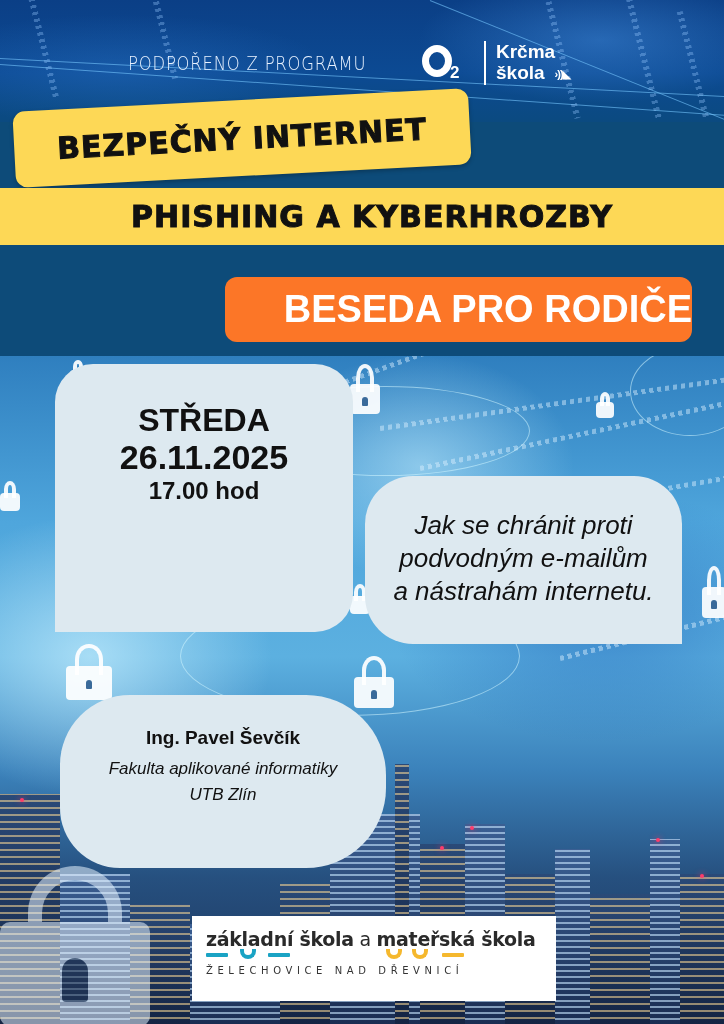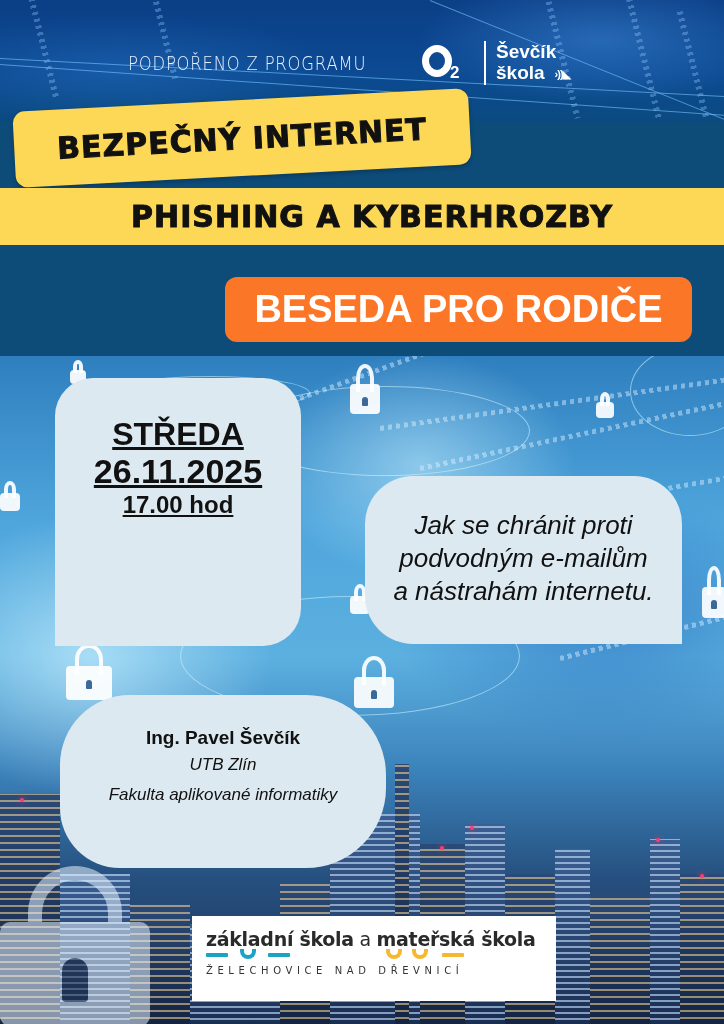--- a/index.html
+++ b/index.html
@@ -45,21 +45,21 @@
 
   .yellow-band {
     position: absolute; left: 0; top: 188px; width: 724px; height: 57px;
     background: #fdd856; display: flex; align-items: center; justify-content: center;
   }
   .yellow-band .stencil { font-size: 30px; margin-left: 20px; }
 
   .pill-orange {
     position: absolute; left: 225px; top: 277px; width: 467px; height: 65px;
     background: #fc7627; border-radius: 12px;
-    display: flex; align-items: center; justify-content: center;
+    display: flex; align-items: center; justify-content: flex-end;
   }
   .pill-orange span { color: #fff; font-family: "Liberation Sans", sans-serif; font-weight: bold; font-size: 38px; letter-spacing: 0px; }
 
   
   .photo {
     position: absolute; left: 0; top: 356px; width: 724px; height: 668px; overflow: hidden;
     background:
       radial-gradient(ellipse 220px 160px at 420px 110px, rgba(200,240,255,0.55), transparent 70%),
       radial-gradient(ellipse 260px 200px at 90px 300px, rgba(200,240,255,0.7), transparent 70%),
       radial-gradient(ellipse 300px 180px at 600px 260px, rgba(40,110,190,0.6), transparent 70%),
@@ -81,21 +81,21 @@
       linear-gradient(180deg, #3b5f93, #1a2d52); }
   .redlight { position: absolute; width: 4px; height: 4px; border-radius: 50%; background: #ff3b6b; box-shadow: 0 0 6px #ff3b6b; }
 
   .big-lock { position: absolute; left: 0; top: 510px; width: 150px; height: 160px; opacity: 0.55; }
   .big-lock .shackle { position: absolute; left: 28px; top: 0; width: 94px; height: 80px; border: 14px solid #e6f3ff; border-bottom: none; border-radius: 48px 48px 0 0; }
   .big-lock .body { position: absolute; left: 0; top: 56px; width: 150px; height: 104px; background: #e6f3ff; border-radius: 10px; }
   .big-lock .hole { position: absolute; left: 62px; top: 92px; width: 26px; height: 44px; background: #1d2e4a; border-radius: 13px 13px 4px 4px; }
 
   
   .bubble { position: absolute; background: #dde9f0; color: #111; text-align: center; }
-  .bubble-date { left: 55px; top: 378px; width: 246px; height: 268px; border-radius: 38px 38px 38px 0; padding-top: 38px; text-decoration: underline; }
+  .bubble-date { left: 55px; top: 364px; width: 298px; height: 268px; border-radius: 38px 38px 38px 0; padding-top: 38px; }
   .b-day { font-size: 32px; font-weight: bold; line-height: 36px; }
   .b-date { font-size: 34px; font-weight: bold; line-height: 38px; }
   .b-time { font-size: 24px; font-weight: bold; margin-top: 1px; line-height: 28px; }
   .b-room { font-size: 18px; font-weight: bold; line-height: 24px; }
   .b-entry { font-size: 15px; font-weight: bold; margin-top: 22px; }
 
   .bubble-topic { left: 365px; top: 476px; width: 317px; height: 168px; border-radius: 48px 48px 0 48px; padding-top: 33px; }
   .bubble-topic div { font-size: 26px; font-style: italic; line-height: 33px; }
 
   .bubble-speakers { left: 60px; top: 695px; width: 326px; height: 173px; border-radius: 70px 80px 80px 60px; padding-top: 28px; }
@@ -125,21 +125,21 @@
   <div class="binary-col" style="left:690px;top:10px;height:110px;"></div>
 
   <div class="sponsor">
     <span class="sponsor-text">PODPOŘENO Z PROGRAMU</span>
     <div class="o2-logo">
       <div class="o2-o"></div>
       <span class="o2-2">2</span>
     </div>
     <div class="o2-sep"></div>
     <div class="chytra">
-      <div>Ševčík</div>
+      <div>Krčma</div>
       <div><span>škola</span><span class="chytra-wave">›))◣</span></div>
     </div>
   </div>
 </div>
 
 <div class="dark-band"></div>
 
 <div class="pill-yellow">
   <span class="stencil">BEZPEČNÝ INTERNET</span>
 </div>
@@ -238,22 +238,22 @@
 </div>
 
 <div class="bubble bubble-topic">
   <div>Jak se chránit proti</div>
   <div>podvodným e-mailům</div>
   <div>a nástrahám internetu.</div>
 </div>
 
 <div class="bubble bubble-speakers">
   <div class="b-name">Ing. Pavel Ševčík</div>
+  <div class="b-fac">Fakulta aplikované informatiky</div>
   <div class="b-fac" style="margin-top:0">UTB Zlín</div>
-  <div class="b-fac">Fakulta aplikované informatiky</div>
 </div>
 
 <div class="school">
   <div class="school-top">
     <b>základní škola</b>
     <span>a</span>
     <b>mateřská škola</b>
   </div>
   <div class="marks">
     <div class="dash" style="left:0;width:22px;background:#1aa3c4;"></div>

